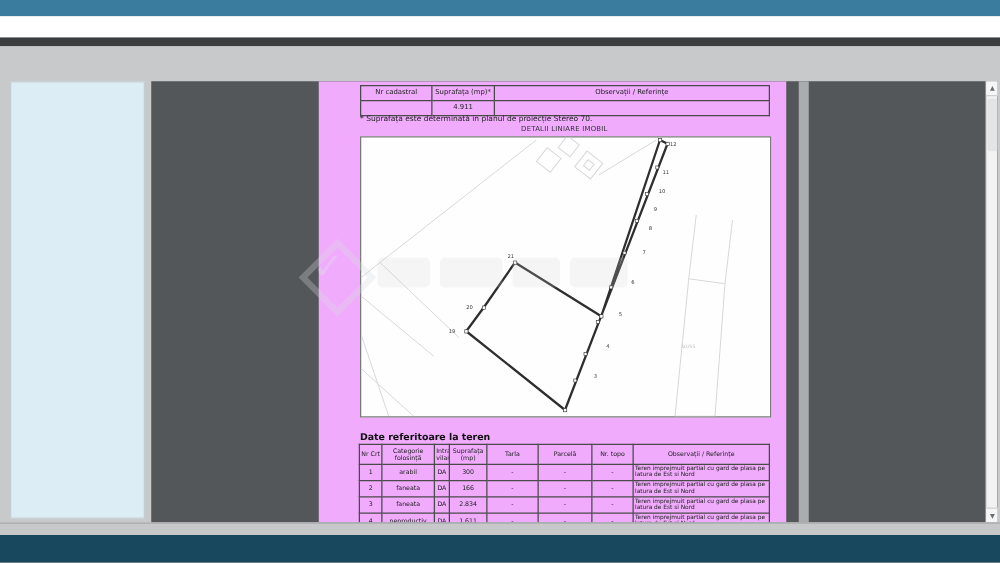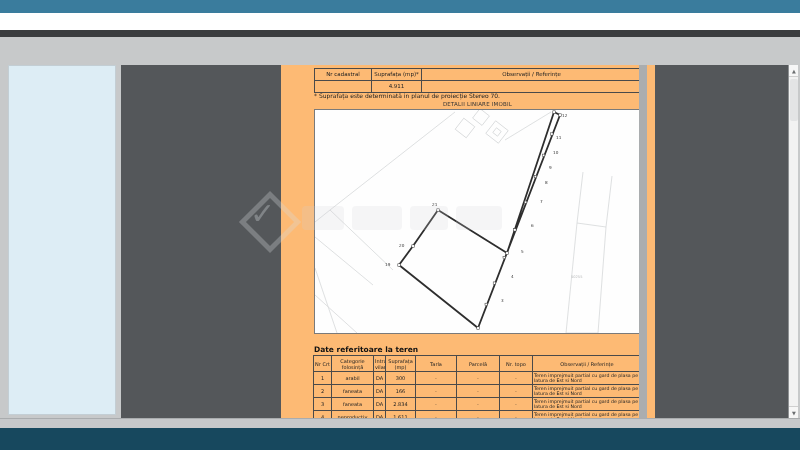--- a/index.html
+++ b/index.html
@@ -11,21 +11,21 @@
   .bar-teal-top{left:0;top:0;width:800px;height:13px;background:#3a7c9d;}
   .bar-white{left:0;top:13px;width:800px;height:17px;background:#ffffff;}
   .bar-dark{left:0;top:30px;width:800px;height:7px;background:#3b3d3f;}
   .band-gray{left:0;top:37px;width:800px;height:391px;background:#c7c9ca;}
   .bar-teal-bottom{left:0;top:428px;width:800px;height:22px;background:#17485e;}
   .strip-gray-bottom{left:0;top:418px;width:800px;height:10px;background:#c6c8ca;border-top:1px solid #a9acae;box-sizing:border-box;}
   
   .blue-panel{left:8px;top:65px;width:108px;height:350px;background:#ddedf5;border:1px solid #c3ced4;box-sizing:border-box;}
   
   .viewer{left:121px;top:65px;width:677px;height:353px;background:#54575a;overflow:hidden;}
-  .page{left:160px;top:0;width:374px;height:353px;background:#fdba74;}
+  .page{left:134px;top:0;width:374px;height:353px;background:#f0abfc;}
   .page-edge{left:518px;top:0;width:8px;height:353px;background:#aaadaf;}
   
   .scrollbar{left:667px;top:0;width:10px;height:353px;background:#f2f2f2;border-left:1px solid #8e9193;box-sizing:border-box;}
   .sb-btn{width:10px;height:12px;background:#f6f6f6;color:#6b6e70;font-size:5px;line-height:12px;text-align:center;position:absolute;left:0;}
   .sb-up{top:0;border-bottom:1px solid #cfcfcf;box-sizing:border-box;}
   .sb-down{bottom:0;border-top:1px solid #cfcfcf;box-sizing:border-box;}
   .sb-thumb{position:absolute;left:1px;top:14px;width:8px;height:42px;background:#e3e4e5;border-radius:2px;}
   
   .watermark{left:119px;top:125px;width:270px;height:64px;pointer-events:none;z-index:5;}
   .wm-diamond{position:absolute;left:8px;top:10px;width:34px;height:34px;border:5px solid rgba(215,220,223,0.30);transform:rotate(45deg);}

